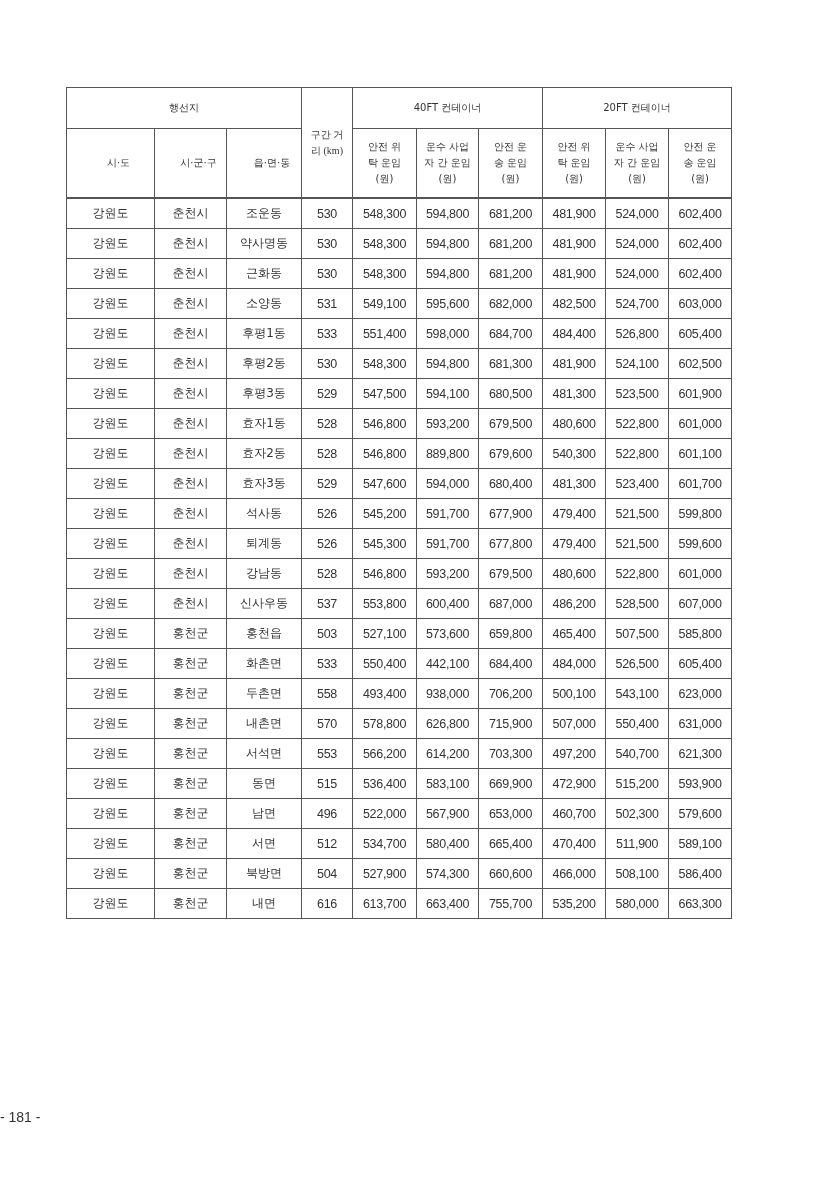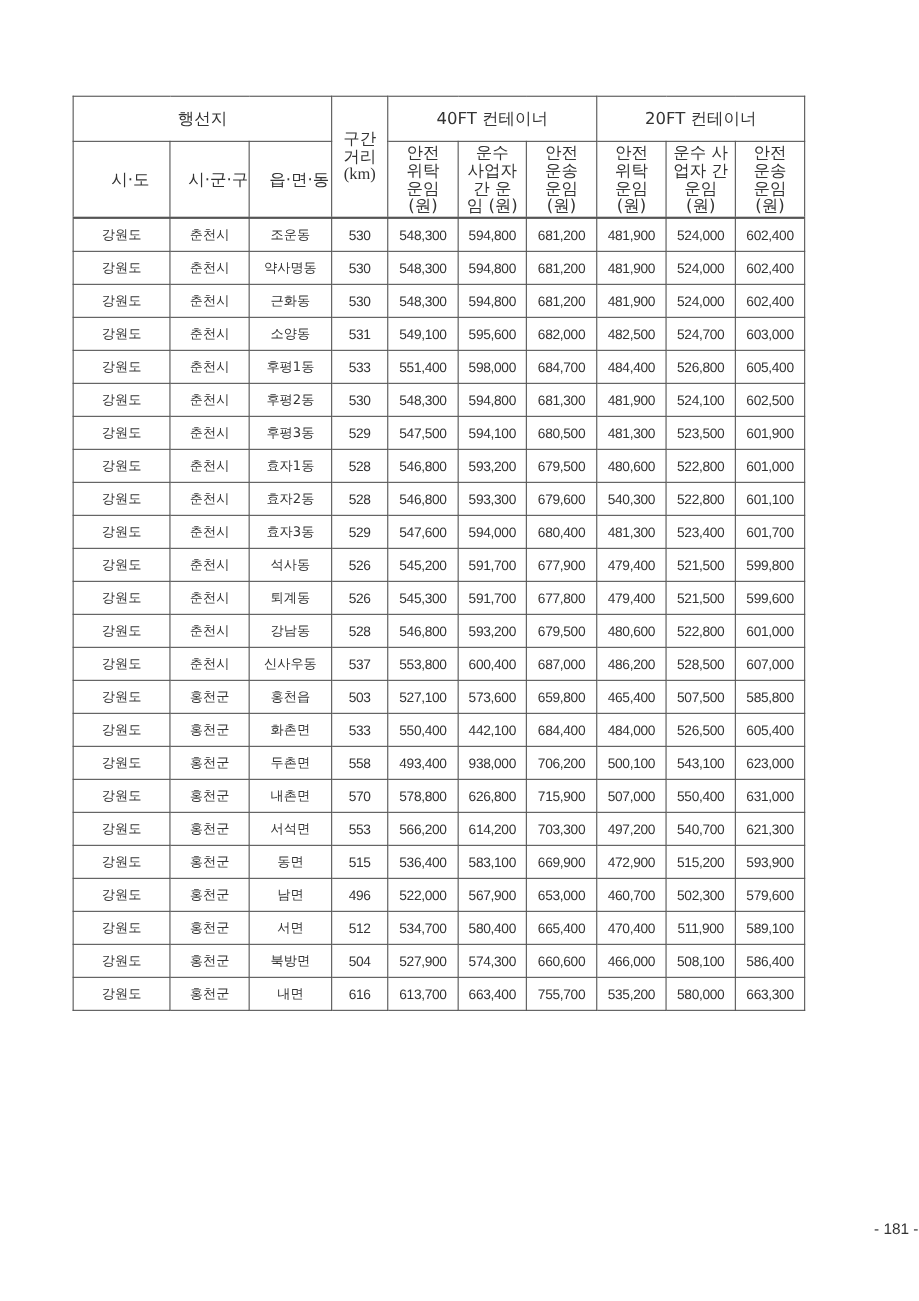--- a/index.html
+++ b/index.html
@@ -6,28 +6,28 @@
   body { width:835px; height:1183px; position:relative; font-family:"DejaVu Sans", sans-serif; color:#333; }
   table.freight {
     position:absolute; left:66px; top:87px;
     border-collapse:collapse; table-layout:fixed; width:665px;
     font-size:12px;
   }
   table.freight td, table.freight th {
     border:1px solid #555; text-align:center; vertical-align:middle;
     font-weight:normal; padding:0; overflow:hidden; white-space:nowrap;
   }
-  table.freight th { font-size:15px; line-height:16px; white-space:normal; }
+  table.freight th { font-size:10px; line-height:16px; white-space:normal; }
   tr.h1 th { height:40px; }
   tr.h2 th { height:68px;padding-left:16px; }
   tr.data td { height:29px; font-family:"Liberation Sans", sans-serif; font-size:12.5px; letter-spacing:-0.3px; }
   tr.data td.kr { font-family:"DejaVu Sans", sans-serif; font-size:12px; letter-spacing:0; }
   thead { border-bottom:2px solid #555; }
   table.freight { border-top:1.5px solid #444; border-bottom:1.5px solid #444; }
-  .page-num { position:absolute; left:0; width:835px; top:1109px; text-align:right; font-family:"Liberation Sans", sans-serif; font-size:14px; color:#333; }
+  .page-num { position:absolute; left:0; width:835px; top:1109px; text-align:left; font-family:"Liberation Sans", sans-serif; font-size:14px; color:#333; }
 </style>
 </head>
 <body>
 
 <table class="freight">
   <colgroup>
     <col style="width:88px">
       <col style="width:72px">
       <col style="width:75px">
       <col style="width:51px">
@@ -153,21 +153,21 @@
         <td>480,600</td>
         <td>522,800</td>
         <td>601,000</td>
       </tr>
       <tr class="data">
         <td class="kr">강원도</td>
         <td class="kr">춘천시</td>
         <td class="kr">효자2동</td>
         <td>528</td>
         <td>546,800</td>
-        <td>593,300</td>
+        <td>889,800</td>
         <td>679,600</td>
         <td>540,300</td>
         <td>522,800</td>
         <td>601,100</td>
       </tr>
       <tr class="data">
         <td class="kr">강원도</td>
         <td class="kr">춘천시</td>
         <td class="kr">효자3동</td>
         <td>529</td>

